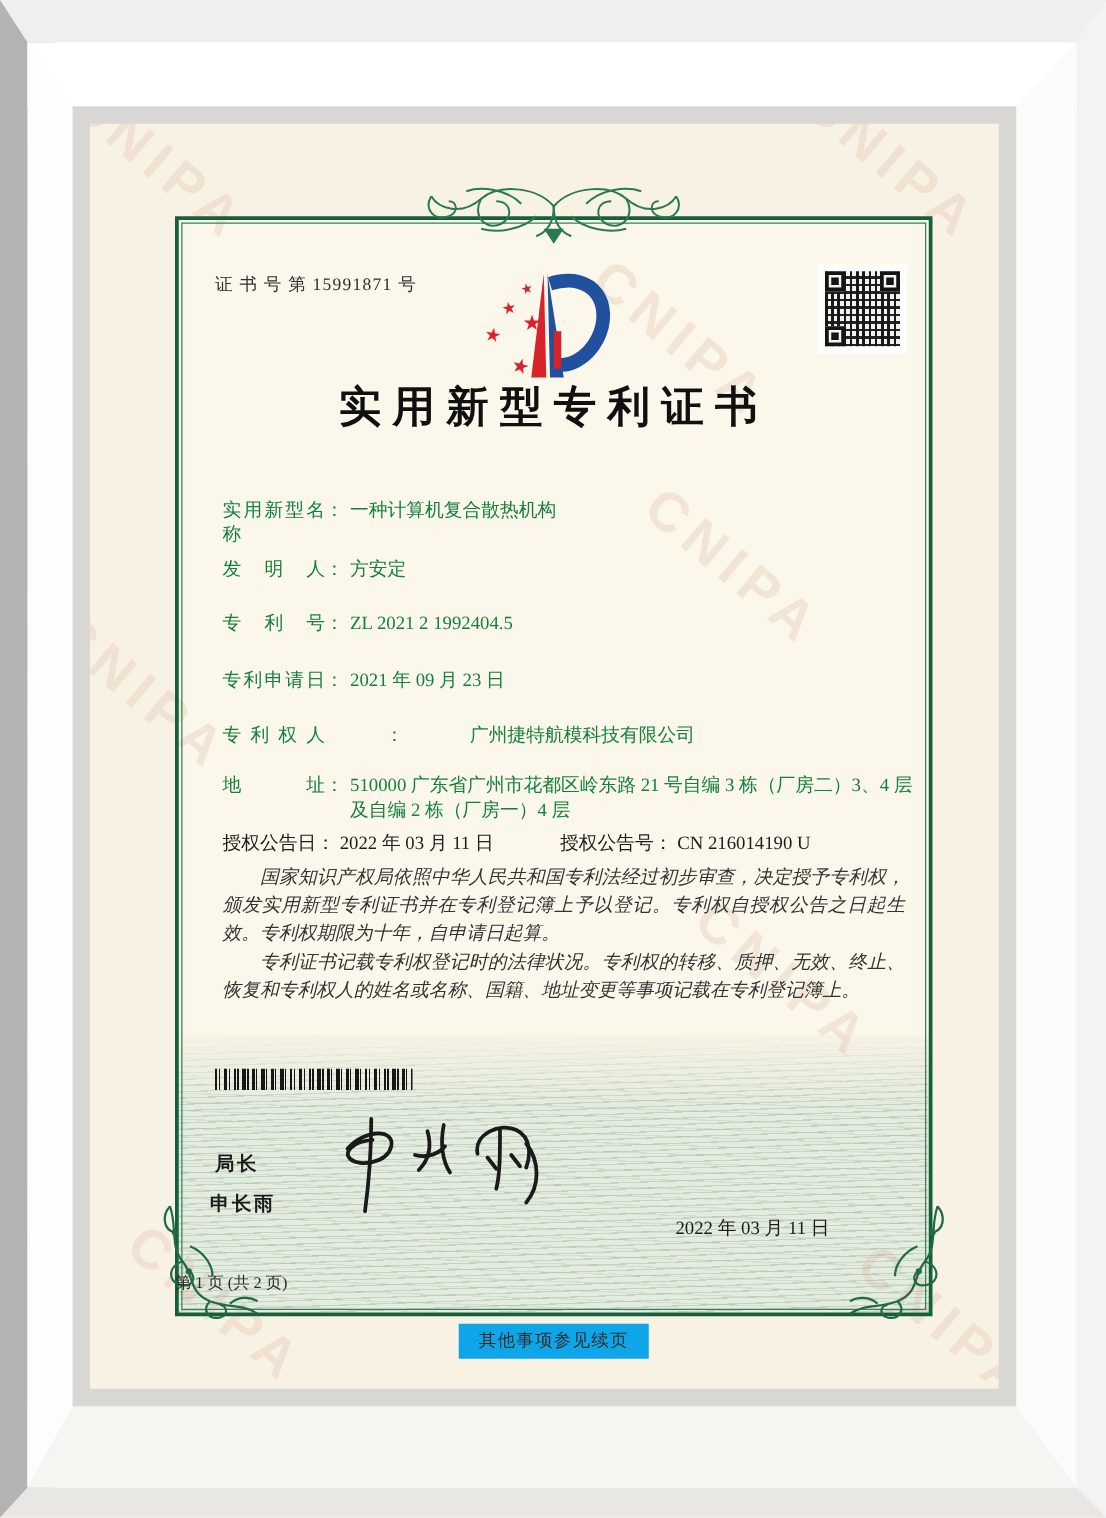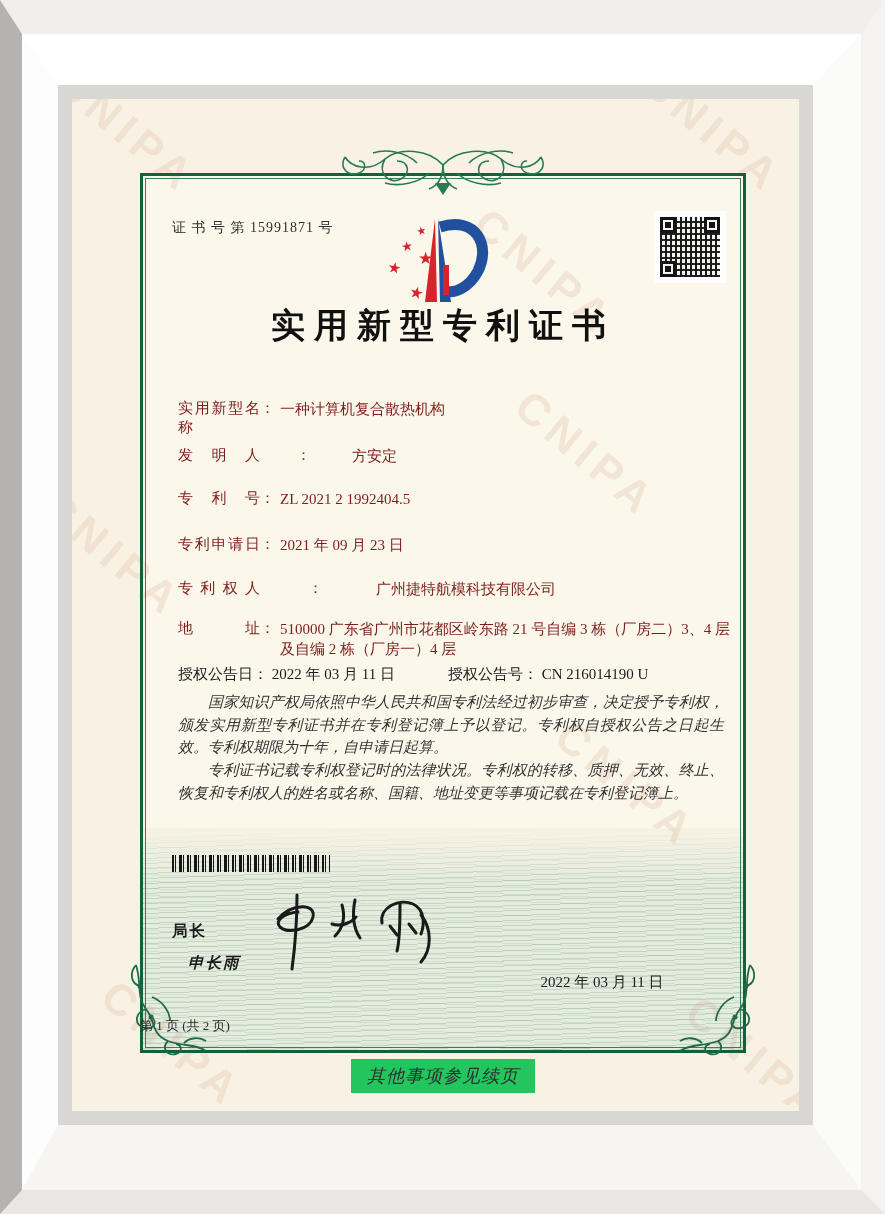--- a/index.html
+++ b/index.html
@@ -67,57 +67,57 @@
       repeating-linear-gradient(0deg, rgba(24,24,24,0.95) 0 2px, rgba(0,0,0,0) 2px 6px),
       repeating-linear-gradient(90deg, #1a1a1a 0 2px, #f1f1ee 2px 5px);
   }
   .qr-f{position:absolute;width:16px;height:16px;box-sizing:border-box;border:3px solid #141414;background:#f4f4f2;}
   .qr-f::after{content:'';position:absolute;inset:2px;background:#141414;}
   #qr-f-tl{left:6px;top:6px;} #qr-f-tr{right:6px;top:6px;} #qr-f-bl{left:6px;bottom:6px;}
   #title{
     left:68px;top:204px;width:606px;text-align:center;
     font-size:34px;font-weight:bold;letter-spacing:9px;color:#101010;
   }
-  .frow{left:106px;font-size:15px;color:#7f1d1d;display:flex;align-items:flex-start;}
+  .frow{left:106px;font-size:15px;color:#15803d;display:flex;align-items:flex-start;}
   .flabel{
     display:inline-block;width:82px;text-align:justify;text-align-last:justify;
     flex:none;
   }
   .fcolon{flex:none;}
   .fvalue{margin-left:5px;max-width:452px;line-height:20px;}
-  #row-0{top:300px;} #row-1{top:347px;gap:36px;} #row-2{top:390px;}
+  #row-0{top:300px;} #row-1{top:347px;} #row-2{top:390px;}
   #row-3{top:436px;} #row-4{top:480px;gap:48px;} #row-5{top:520px;} 
   #row-grant{top:566px;left:106px;font-size:15px;color:#1c1c1c;}
   #grant-no-pair{position:absolute;left:270px;top:0;white-space:nowrap;}
   .body-par{
     left:106px;width:546px;font-size:15px;font-style:italic;color:#333;
     line-height:22.5px;text-indent:2em;text-align:justify;
   }
   #par-0{top:592px;} #par-1{top:660px;}
   #barcode{
     left:100px;top:756px;width:158px;height:17px;
     background:repeating-linear-gradient(90deg,
       #161616 0 2px, rgba(0,0,0,0) 2px 3px,
       #161616 3px 4px, rgba(0,0,0,0) 4px 7px,
       #161616 7px 10px, rgba(0,0,0,0) 10px 11px,
       #161616 11px 12px, rgba(0,0,0,0) 12px 15px);
   }
   #director-title{left:100px;top:822px;}
-  #director-name{left:116px;top:854px;font-style:italic;}
+  #director-name{left:96px;top:854px;}
   #director-title,#director-name{
     font-family:"Liberation Sans","DejaVu Sans",sans-serif;
     font-size:15.5px;font-weight:600;color:#1b1b1b;letter-spacing:2px;
   }
   #signature{left:180px;top:786px;width:215px;height:95px;}
   #issue-date{left:420px;top:874px;width:220px;text-align:center;font-size:15px;color:#1c1c1c;}
   #page-info{left:68px;top:918px;width:606px;font-size:13px;color:#2a2a2a;}
   #footer-note-wrap{left:68px;top:960px;width:606px;text-align:center;}
   #footer-note{
-    display:inline-block;background:#22c55e;padding:5px 16px;
-    font-size:18px;font-style:italic;color:#2f2f2f;letter-spacing:1px;
+    display:inline-block;background:#0ea5e9;padding:5px 16px;
+    font-size:14px;color:#2f2f2f;letter-spacing:1px;
   }
 </style>
 </head>
 <body>
 
 <div id="frame-bevel">
   <div id="bevel-shade"></div>
   <div id="frame-mat">
     <div id="paper-shadow">
       <div id="paper">

